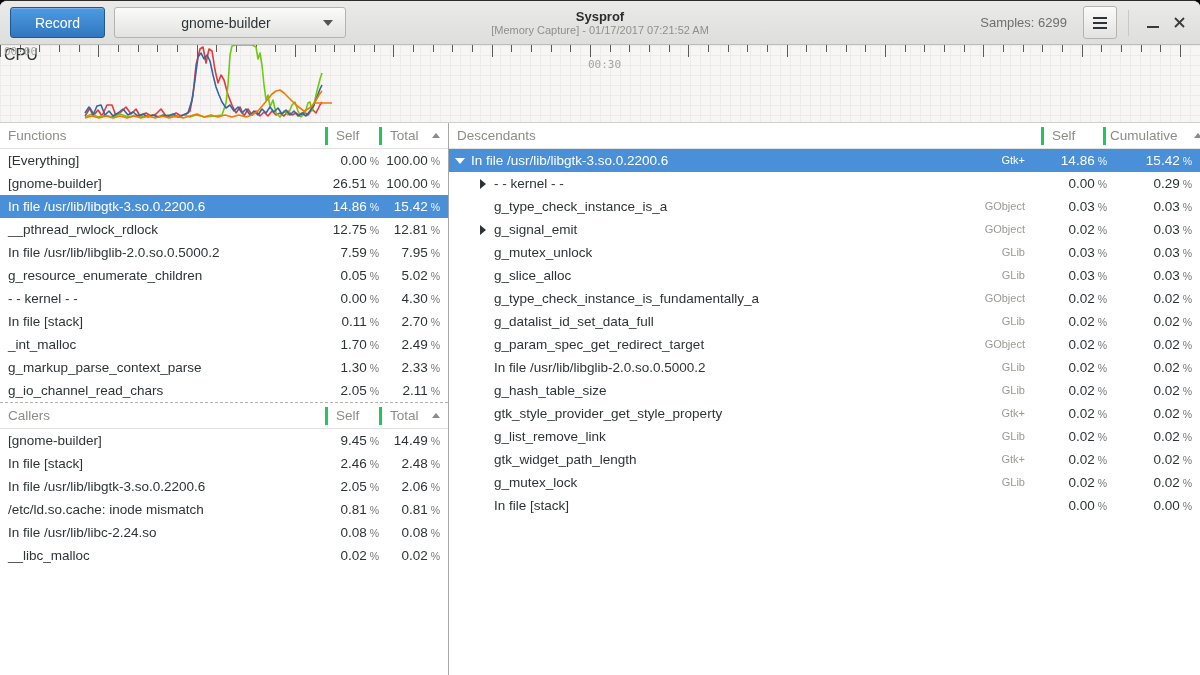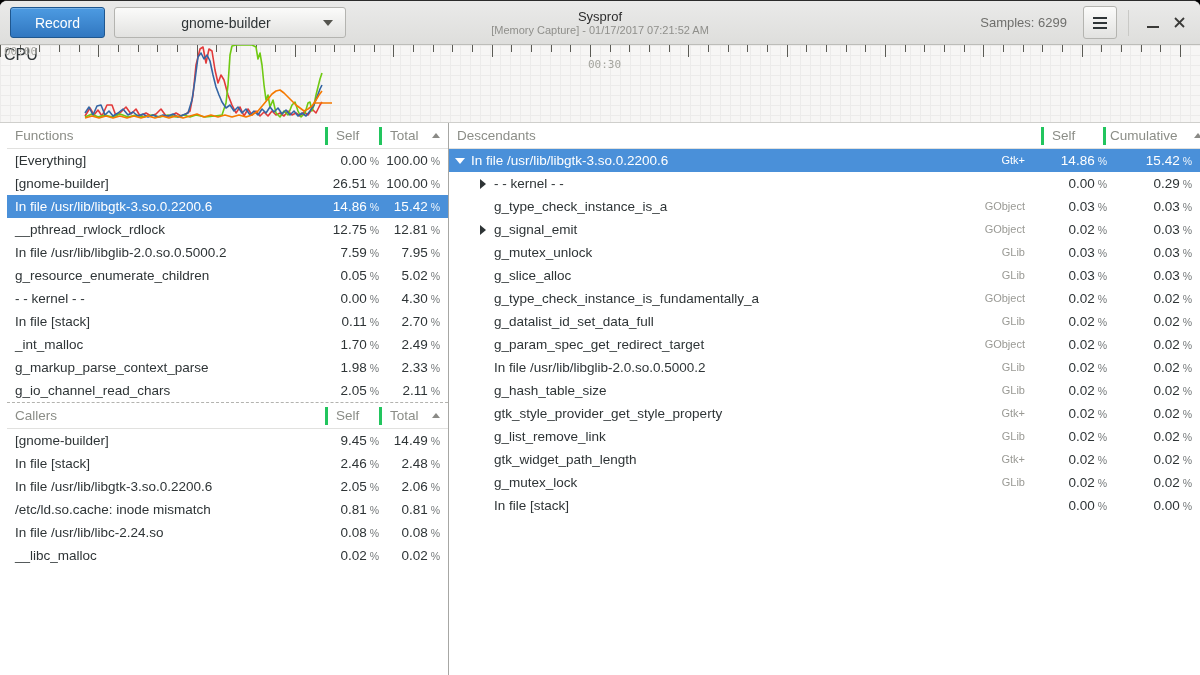--- a/index.html
+++ b/index.html
@@ -17,21 +17,21 @@
     color:#fff; font-size:14px; display:flex; align-items:center; justify-content:center;
     box-shadow:inset 0 1px 0 rgba(255,255,255,.25); }
   .btn-combo { width:232px; height:31px; margin-left:9px; border-radius:3px;
     background:linear-gradient(#fbfbfa,#e2e2e0); border:1px solid #b4b4b0;
     color:#2e3436; font-size:14px; display:flex; align-items:center; position:relative; }
   .btn-combo .combo-label { flex:1; text-align:center; padding-left:14px; }
   .combo-arrow { width:0; height:0; border-left:5px solid transparent; border-right:5px solid transparent;
     border-top:6px solid #55554f; margin-right:12px; }
   .titlebox { position:absolute; left:320px; right:320px; top:0; height:44px;
     display:flex; flex-direction:column; align-items:center; justify-content:center; pointer-events:none; }
-  .title { font-size:13px; font-weight:normal; color:#2d2d2d; line-height:15px; }
+  .title { font-size:13px; font-weight:bold; color:#2d2d2d; line-height:15px; }
   .subtitle { font-size:11px; color:#8f8f8b; line-height:13px; }
   .hdr-right { margin-left:auto; display:flex; align-items:center; }
   .samples { font-size:13px; color:#6f6f6c; margin-right:16px; }
   .btn-menu { width:34px; height:33px; border-radius:3px;
     background:linear-gradient(#fbfbfa,#e2e2e0); border:1px solid #b4b4b0;
     display:flex; align-items:center; justify-content:center; }
   .hamburger { width:14px; height:2px; background:#2e3436;
     box-shadow:0 -5px 0 #2e3436, 0 5px 0 #2e3436; }
   .hdr-divider { width:1px; height:26px; background:#c9c9c6; margin:0 11px; }
   .btn-min, .btn-close { width:26px; height:26px; display:flex; align-items:center; justify-content:center; }
@@ -44,21 +44,21 @@
       repeating-linear-gradient(to bottom, #ecebea 0 1px, transparent 1px 10px),
       #f7f6f5; }
   .timeline svg { position:absolute; left:0; top:0; }
   .tl-cpu { position:absolute; left:4px; top:1px; font-size:16px; color:#2e3436; z-index:2; }
   .tl-time { position:absolute; font-size:11px; color:#a4a49e; z-index:2;
     font-family:"DejaVu Sans Mono", monospace; }
   .tl-t0 { left:4px; top:0; }  .tl-t30 { left:588px; top:13px; }
 
   
   .main { flex:1; display:flex; background:#fff; min-height:0; }
-  .left-pane { width:449px; flex:0 0 449px; border-right:1px solid #a7a7a4; display:flex; flex-direction:column;padding-left:7px; }
+  .left-pane { width:449px; flex:0 0 449px; border-right:1px solid #a7a7a4; display:flex; flex-direction:column; }
   .right-pane { flex:1; display:flex; flex-direction:column; }
 
   .thead { display:flex; height:26px; flex:0 0 26px; align-items:center;
     background:#fff; border-bottom:1px solid #e1e1df; color:#8b8d87; font-size:13.5px; }
   .thead .th { height:18px; line-height:18px; display:flex; align-items:center; }
   .thead .th + .th { border-left:3px solid #22c55e; }
   .th-name { flex:1; padding-left:8px; }
   .th-self { width:54px; padding-left:8px; }
   .th-total { width:69px; padding-left:8px; }
   .th-dself { width:62px; padding-left:8px; }
@@ -255,21 +255,21 @@
     <span class="cell c-num c-self"><span>0.11</span><span class="pct">%</span></span>
     <span class="cell c-num c-total"><span>2.70</span><span class="pct">%</span></span>
   </div>
           <div class="row">
     <span class="cell c-name">_int_malloc</span>
     <span class="cell c-num c-self"><span>1.70</span><span class="pct">%</span></span>
     <span class="cell c-num c-total"><span>2.49</span><span class="pct">%</span></span>
   </div>
           <div class="row">
     <span class="cell c-name">g_markup_parse_context_parse</span>
-    <span class="cell c-num c-self"><span>1.98</span><span class="pct">%</span></span>
+    <span class="cell c-num c-self"><span>1.30</span><span class="pct">%</span></span>
     <span class="cell c-num c-total"><span>2.33</span><span class="pct">%</span></span>
   </div>
           <div class="row">
     <span class="cell c-name">g_io_channel_read_chars</span>
     <span class="cell c-num c-self"><span>2.05</span><span class="pct">%</span></span>
     <span class="cell c-num c-total"><span>2.11</span><span class="pct">%</span></span>
   </div>
         </div>
 
       <div class="callers-table">

